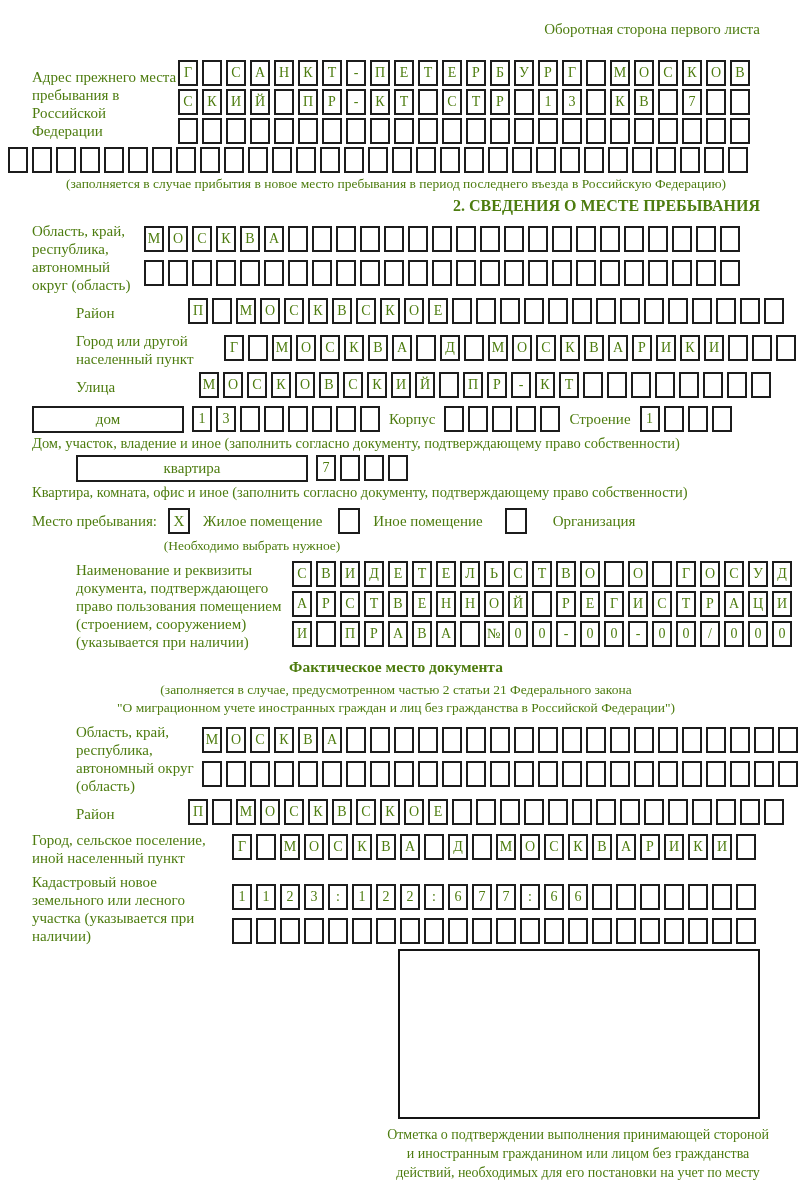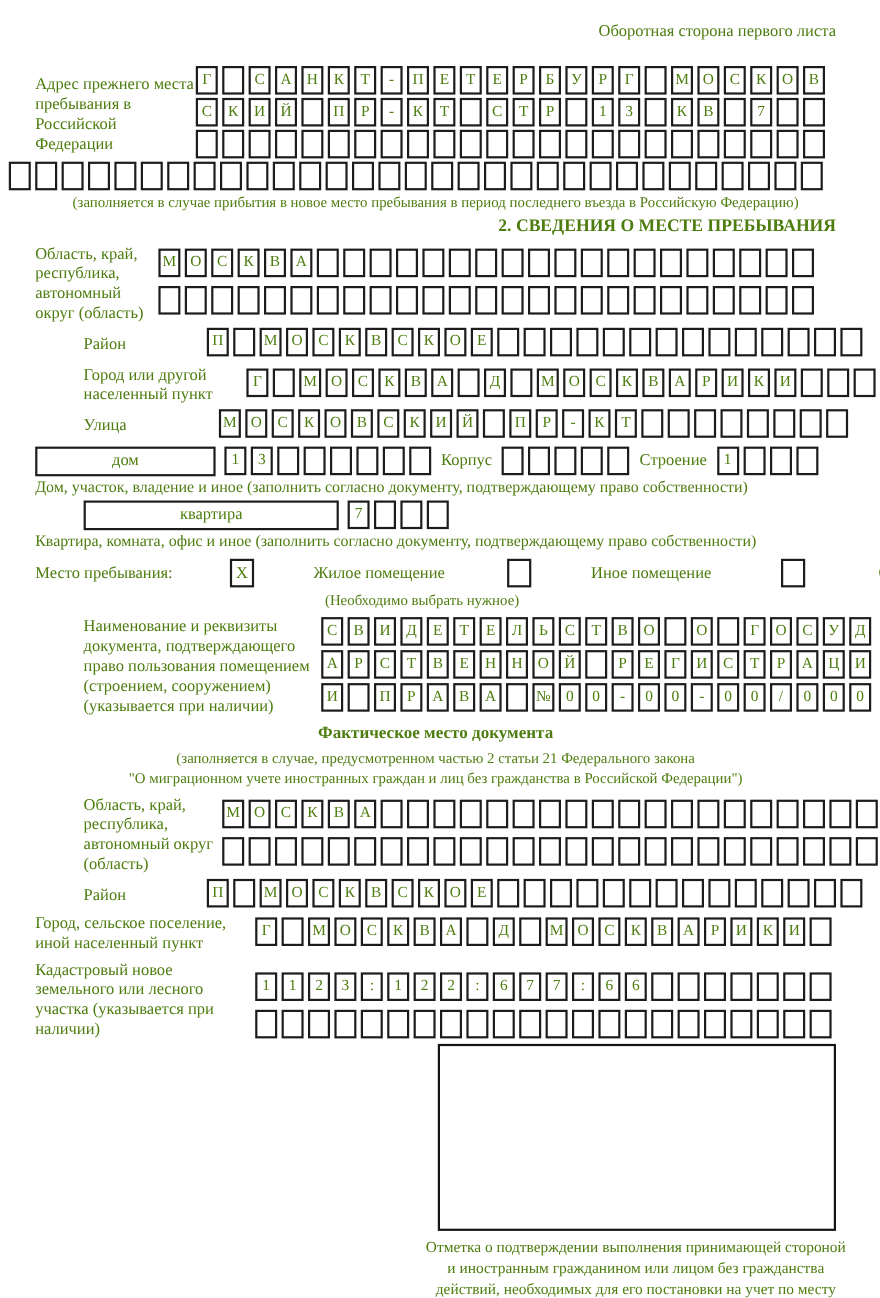--- a/index.html
+++ b/index.html
@@ -25,30 +25,30 @@
   .note{ font-size:13.5px;line-height:15px;margin-top:3px; }
   .center{ text-align:center; }
   .section-title{ text-align:right;font-weight:bold;font-size:16px;line-height:20px;margin-top:5px; }
   .sub-title{ text-align:center;font-weight:bold;font-size:15.5px;line-height:19px;margin-top:10px; }
   .mt2{margin-top:2px;} .mt4{margin-top:4px;margin-left:44px;} .mt6{margin-top:6px;} .mt8{margin-top:8px;}
   .inline-row{ display:flex;align-items:flex-start; }
   .namedbox{
     box-sizing:border-box;height:27px;border:2px solid #1c1c1c;background:#fff;
     text-align:center;font-size:15px;line-height:23px;margin-right:8px;
   }
-  .dom{width:164px;} .kvartira{width:232px;}
+  .dom{width:152px;} .kvartira{width:232px;}
   .inline-label{ font-size:15px;line-height:27px;padding:0 9px;white-space:nowrap; }
-  .stay-row{ display:flex;align-items:center;font-size:15px;margin-top:8px;gap:41px; }
+  .stay-row{ display:flex;align-items:center;font-size:15px;margin-top:8px; }
   .stay-row .txt{white-space:nowrap;}
   .checkbox{
     flex:0 0 22px;width:22px;height:26px;box-sizing:border-box;border:2px solid #1c1c1c;
     text-align:center;font-size:15px;line-height:22px;margin-left:11px;
   }
   .cb-label{ margin-left:13px;white-space:nowrap; }
-  .choose-note{ width:440px;text-align:right;font-size:13.5px;line-height:15px;margin-top:4px; }
+  .choose-note{ width:440px;text-align:center;font-size:13.5px;line-height:15px;margin-top:4px; }
   .stamp-box{ margin-left:366px;margin-top:4px;width:362px;height:170px;box-sizing:border-box;border:2px solid #141414;background:#fff; }
   .stamp-caption{ margin-left:350px;margin-top:6px;width:392px;text-align:center;font-size:14px;line-height:19px; }
 </style>
 </head>
 <body>
 
 <div class="page">
 
   <div class="header-note">Оборотная сторона первого листа</div>
 

